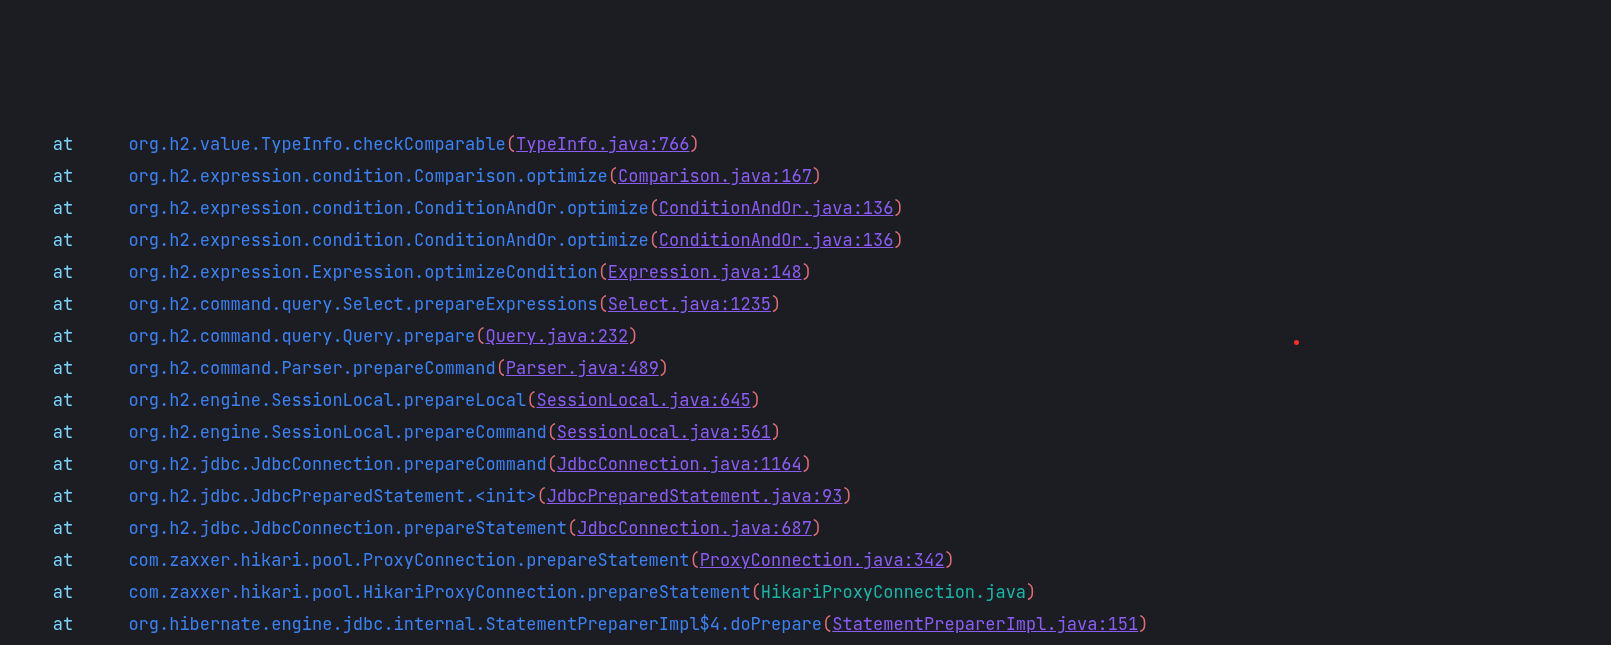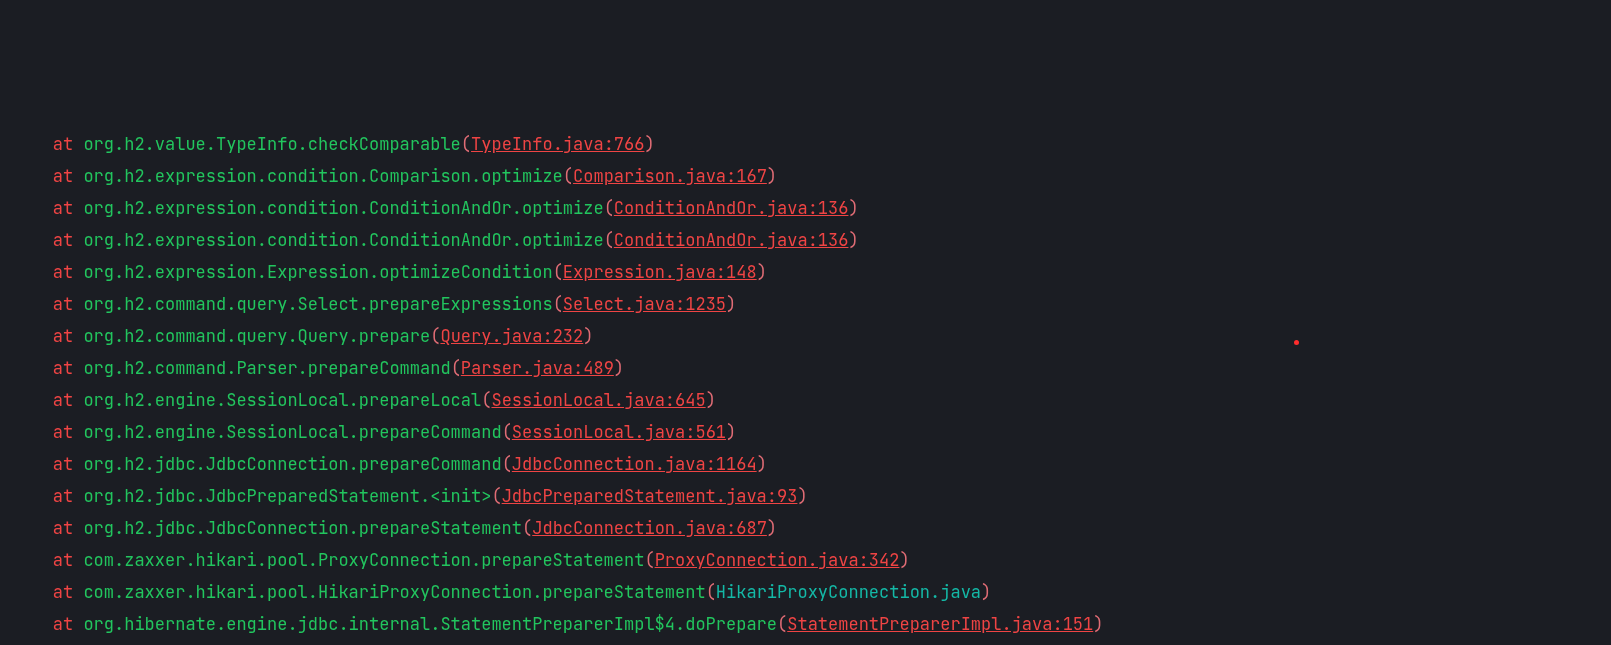--- a/index.html
+++ b/index.html
@@ -10,30 +10,31 @@
     line-height: 32px;
     color: #e06c75;
     padding: 0 0 20px 12px;
     white-space: pre;
     overflow-x: auto;
   }
   .trace-line {
     display: block;
   }
   .at {
-    color: #ef4444;
+    color: #7dd3fc;
   }
   .method {
-    color: #22c55e;
+    color: #3b82f6;
+    margin-left: 45px;
   }
   .paren {
     color: #e06c75;
   }
   .link {
-    color: #ef4444;
+    color: #8b5cf6;
     text-decoration: underline;
     cursor: pointer;
   }
   .nolink {
     color: #14b8a6;
   }
   .dot {
     position: absolute;
     width: 5px;
     height: 5px;

